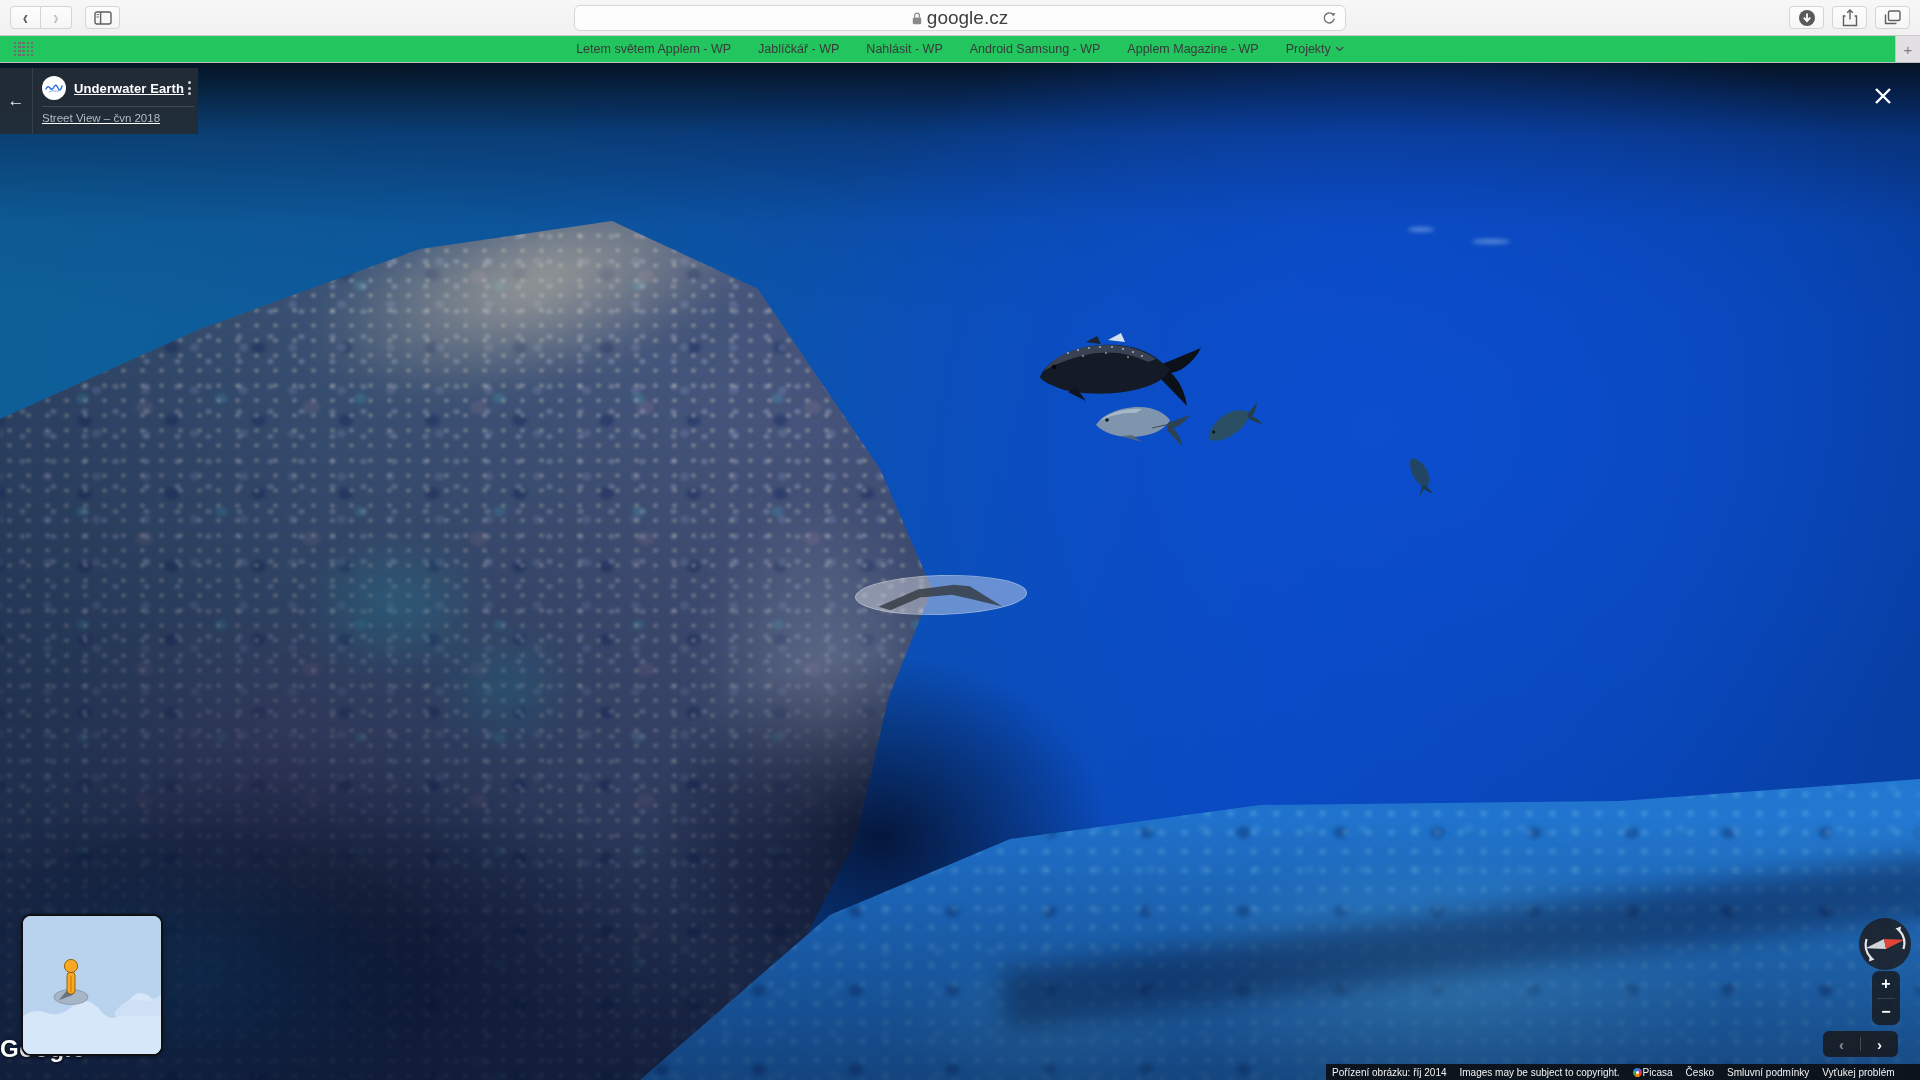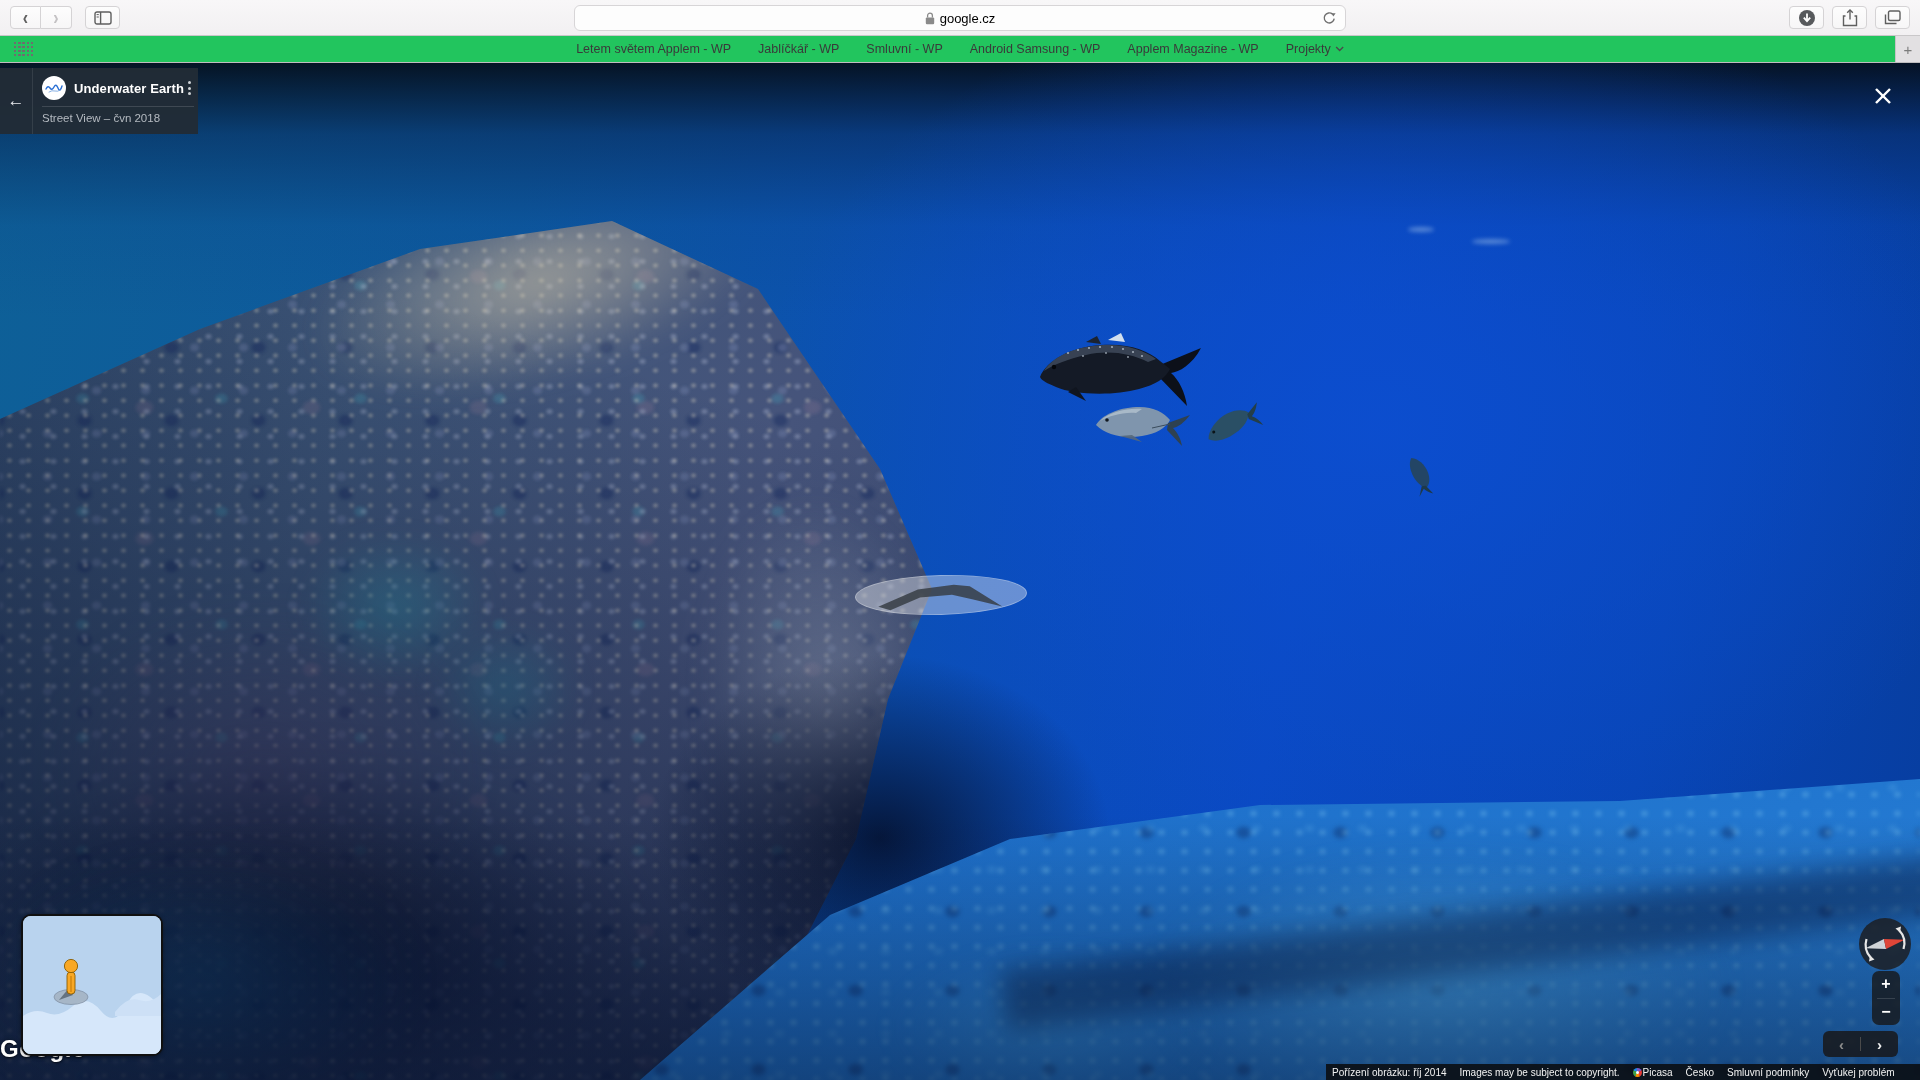--- a/index.html
+++ b/index.html
@@ -15,21 +15,21 @@
   .tb-btn { height:23px; border:1px solid #d5d3d5; background:linear-gradient(#fdfdfd,#f7f6f7);
     display:flex; align-items:center; justify-content:center; color:#5f5f5f; }
   .btn-back { width:31px; border-radius:4px 0 0 4px; font-size:15px; }
   .btn-fwd { width:31px; border-radius:0 4px 4px 0; border-left:none; color:#c4c2c4; font-size:15px; }
   .btn-sidebar { width:35px; border-radius:4px; margin-left:13px; }
   .chev { font-size:16px; line-height:1; font-weight:bold; transform:scaleY(1.25); }
 
   .url-field { position:absolute; left:50%; top:5px; transform:translateX(-50%);
     width:772px; height:26px; background:#fdfdfd; border:1px solid #d7d5d7; border-radius:6px;
     display:flex; align-items:center; justify-content:center; }
-  .url-text { font-size:13px; color:#000000; margin-left:5px; }
+  .url-text { font-size:19px; color:#404040; margin-left:5px; }
   .reload { position:absolute; right:8px; top:4px; }
 
   .tb-right { position:absolute; right:10px; top:6px; display:flex; gap:8px; }
   .tb-right .tb-btn { width:35px; border-radius:4px; }
 
   .favbar { position:absolute; top:36px; left:0; right:0; height:27px; background:#22c55e;
     border-bottom:1px solid #bfbdbf; display:flex; align-items:center; z-index:50; }
   .grid-icon { margin-left:14px; display:grid; grid-template-columns:repeat(5,2.4px);
     grid-template-rows:repeat(4,2.4px); gap:1.8px; }
   .grid-icon i { background:#6e6e6e; }
@@ -111,21 +111,21 @@
   .fish-svg { position:absolute; left:1020px; top:266px; }
   .nav-ellipse { position:absolute; left:855px; top:512px; width:172px; height:40px;
     background:rgba(233,237,241,0.42); border:1px solid rgba(255,255,255,0.28); border-radius:50%;
     transform:rotate(-1.5deg); display:flex; align-items:center; justify-content:center; }
 
   
   .sv-card { position:absolute; left:0; top:5px; width:198px; height:66px;
     background:rgba(33,44,54,0.96); display:flex; color:#fff; z-index:20; }
   .sv-back { width:33px; border-right:1px solid rgba(255,255,255,0.09);
     display:flex; align-items:center; justify-content:center; font-size:17px; color:#e8eaed; }
-  .sv-main { flex:1; padding:6px 4px 0 9px; }
+  .sv-main { flex:1; padding:6px 4px 0 9px;text-decoration:underline; }
   .sv-titlerow { display:flex; align-items:center; height:28px; }
   .sv-avatar { width:24px; height:24px; border-radius:50%; background:#fff; flex:0 0 auto;
     display:flex; align-items:center; justify-content:center; }
   .sv-title { font-size:13px; font-weight:bold; margin-left:8px; letter-spacing:0.1px; }
   .sv-dots { margin-left:auto; display:flex; flex-direction:column; gap:2.5px; padding:2px 3px; }
   .sv-dots i { width:3px; height:3px; border-radius:50%; background:#ced2d6; }
   .sv-sub { border-top:1px solid rgba(255,255,255,0.14); margin-top:4px; padding-top:5px;
     font-size:11.5px; color:#b4bac0; }
 
   .close-btn { position:absolute; left:1868px; top:18px; width:30px; height:30px; z-index:20;
@@ -244,21 +244,21 @@
         <i></i>
         <i></i>
         <i></i>
         <i></i>
         <i></i>
         <i></i>
     </div>
     <div class="fav-items">
       <span class="fav-item">Letem světem Applem - WP</span>
       <span class="fav-item">Jablíčkář - WP</span>
-      <span class="fav-item">Smluvní - WP</span>
+      <span class="fav-item">Nahlásit - WP</span>
       <span class="fav-item">Android Samsung - WP</span>
       <span class="fav-item">Applem Magazine - WP</span>
       <span class="fav-item">
         <span>Projekty</span>
         <svg width="9" height="6" viewBox="0 0 9 6">
           <polyline points="1,1 4.5,4.5 8,1" fill="none" stroke="#4a4a4a" stroke-width="1.4"></polyline>
         </svg>
       </span>
     </div>
     <div class="newtab">+</div>

